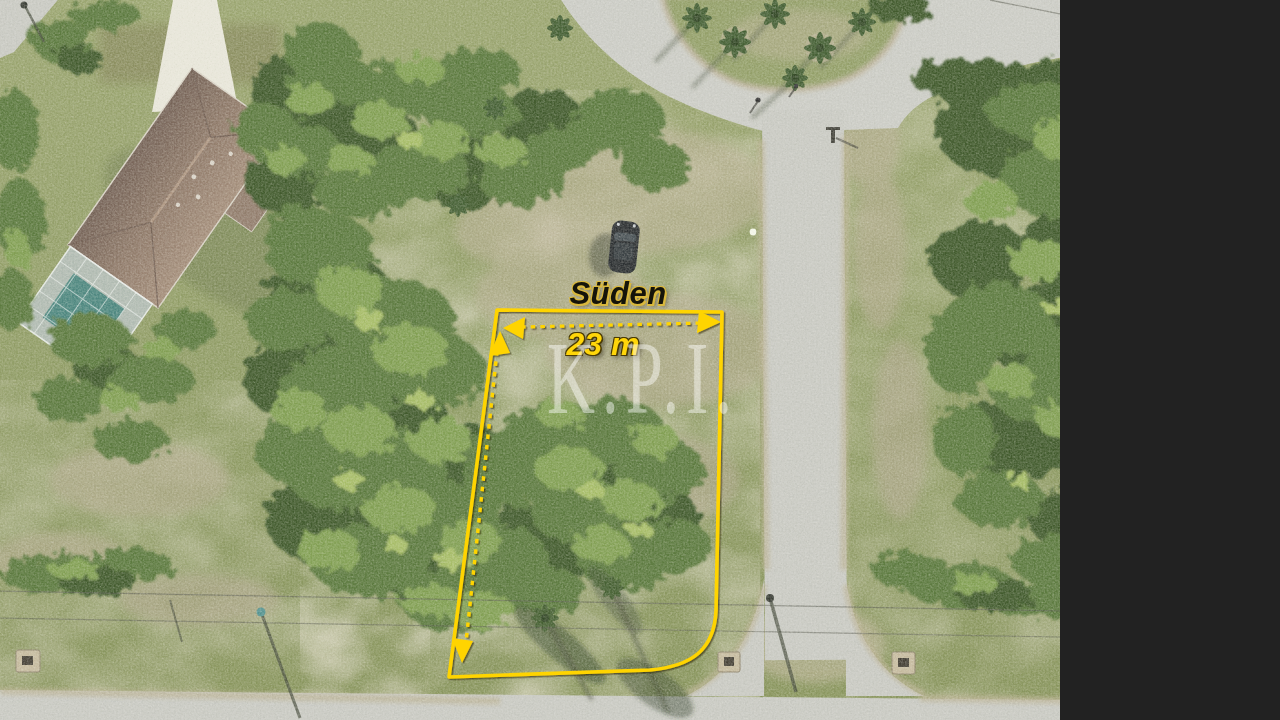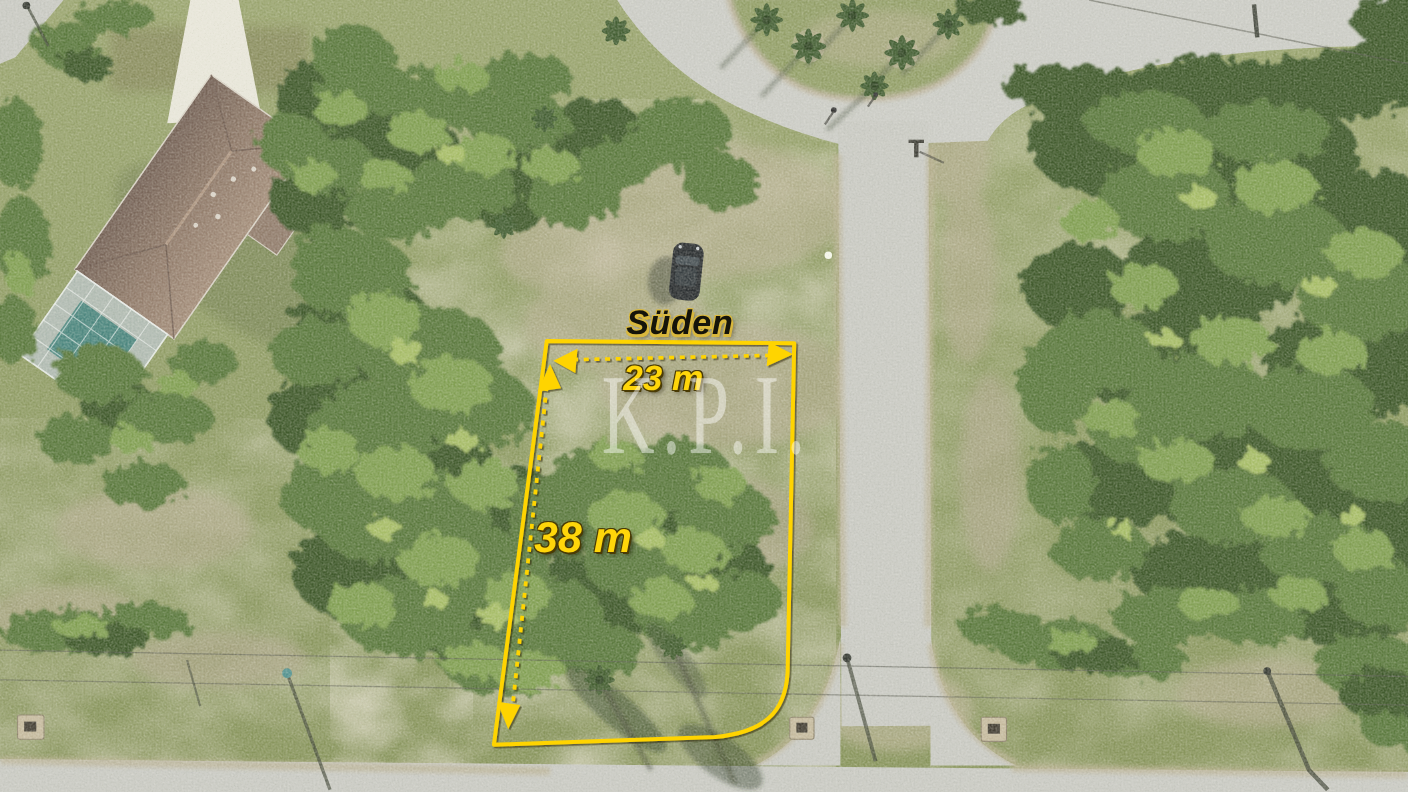--- a/index.html
+++ b/index.html
@@ -1,16 +1,16 @@
 <!DOCTYPE html>
 <html style="--boundary: #FFD400; --measure: #FFD60A; --direction: #15140A; --glow: #D9B83D; --watermark: #FFFFFF;"><head>
 <meta charset="utf-8">
 <style>
   html,body{margin:0;padding:0;background:#222;}
-  .stage{position:relative;width:1280px;height:720px;overflow:hidden;
+  .stage{position:relative;width:1060px;height:720px;overflow:hidden;
          font-family:"Liberation Sans",sans-serif;background:#8e9a62;}
   .stage svg{position:absolute;inset:0;display:block;}
   .overlay{position:absolute;transform:translate(-50%,-50%);white-space:nowrap;pointer-events:none;}
   .dir-label{font-size:31px;font-weight:bold;font-style:italic;color:var(--direction,#15140a);
     text-shadow:2px 2px 0 var(--glow,#d9b83d),-1px -1px 0 var(--glow,#d9b83d),
                 1px -1px 0 var(--glow,#d9b83d),-1px 2px 0 var(--glow,#d9b83d),
                 3px 3px 4px rgba(40,30,0,.45);letter-spacing:.5px;}
   .measure-label{font-weight:bold;font-style:italic;color:var(--measure,#ffd60a);
     text-shadow:1.5px 1.5px 0 #4a3b05,-1px -1px 0 #4a3b05,1px -1px 0 #4a3b05,
                 -1px 1px 0 #4a3b05,3px 3px 5px rgba(20,15,0,.55);}
@@ -484,15 +484,14 @@
     <line class="yl" x1="497" y1="351" x2="466" y2="642" stroke-width="3.4" stroke-dasharray="4.5 6"></line>
     <polygon class="yf" points="503,328 525,317 523,339"></polygon>
     <polygon class="yf" points="721,322 699,311 697,333"></polygon>
     <polygon class="yf" points="500,331 489,356 510,353"></polygon>
     <polygon class="yf" points="462,663 452,638 473,641"></polygon>
   </g>
 </svg>
 
   <div class="overlay dir-label" style="left:618px;top:294px">Süden</div>
   <div class="overlay measure-label measure-w" style="left:603px;top:344px">23 m</div>
-  <div class="overlay measure-label measure-d" style="left:530px;top:490px">38 m</div>
   <div class="overlay watermark" style="left:643px;top:377px">K.P.I.</div>
 </div>
 
 </body></html>

